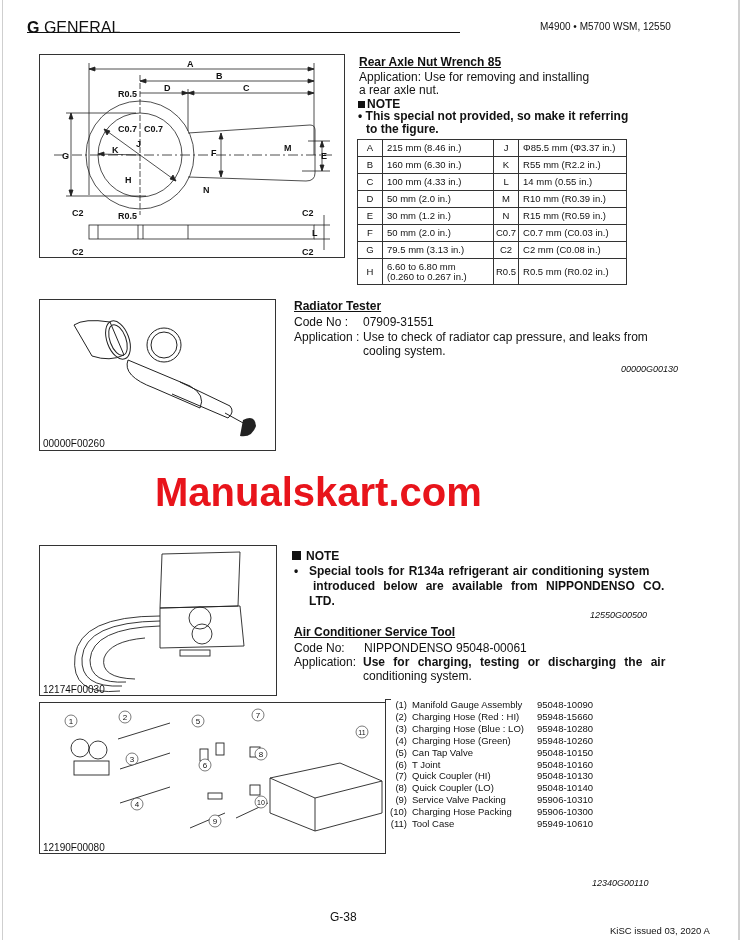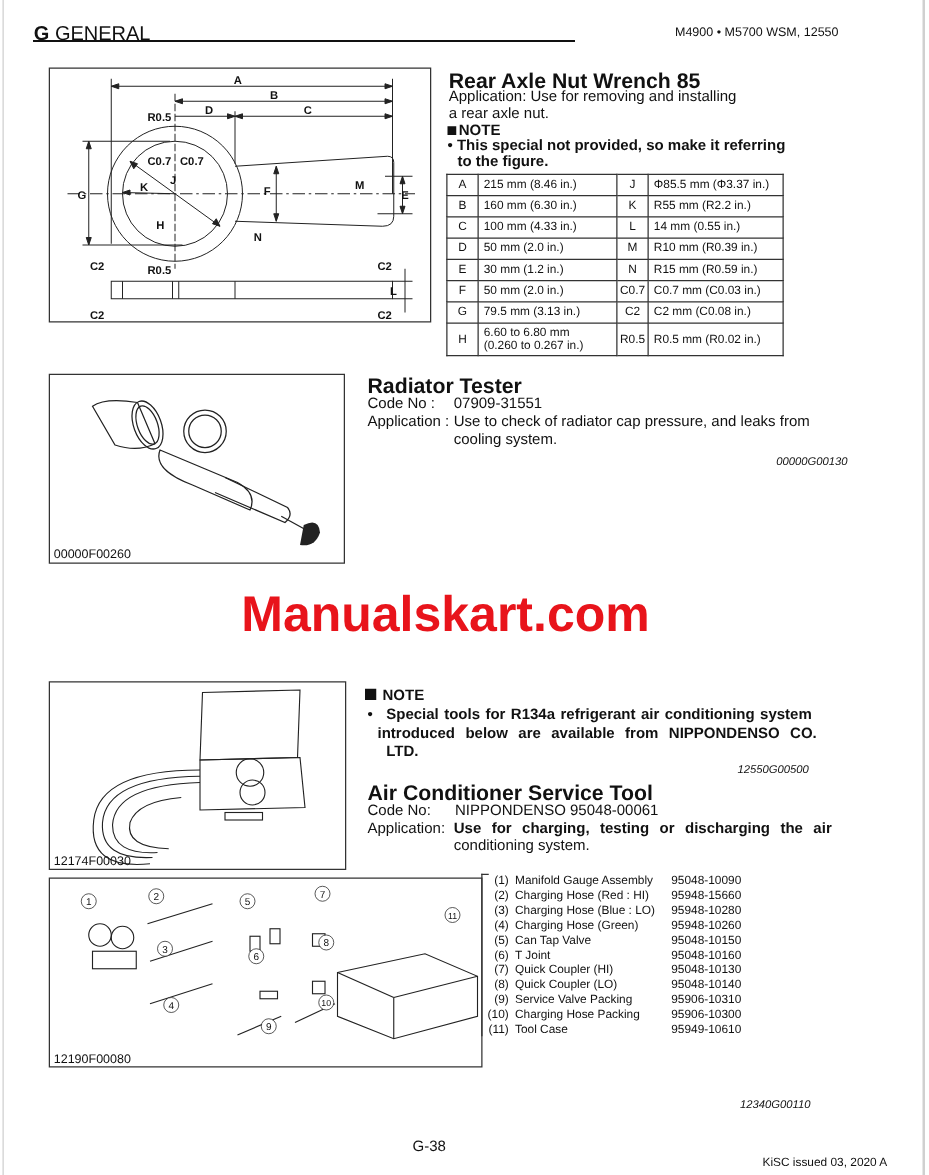--- a/index.html
+++ b/index.html
@@ -8,21 +8,21 @@
   .edge-left { position: absolute; left: 2px; top: 0; width: 1px; height: 940px; background: #cfcfcf; }
   .edge-right { position: absolute; left: 738px; top: 0; width: 2px; height: 940px; background: #d0d0d0; }
   .hdr-left { position: absolute; left: 27px; top: 19px; font-size: 16px; }
   .hdr-left b { font-weight: bold; }
   .hdr-right { position: absolute; left: 540px; top: 21px; font-size: 10px; }
   .hdr-rule { position: absolute; left: 27px; top: 32px; width: 433px; height: 1px; background: #111; }
 
   .box { position: absolute; border: 1px solid #333; background: #fff; }
   .fig-label { position: absolute; font-size: 10px; }
 
-  .title { position: absolute; font-size: 17px; font-weight: bold; }
+  .title { position: absolute; font-size: 12px; font-weight: bold; text-decoration: underline; }
   .txt { position: absolute; font-size: 12px; line-height: 13px; }
   .bold { font-weight: bold; }
   .code-ref { position: absolute; font-size: 9px; font-style: italic; }
 
   table.dims { position: absolute; left: 357px; top: 139px; border-collapse: collapse; font-size: 9.5px; }
   table.dims td { border: 1px solid #333; padding: 0 4px; height: 17px; line-height: 10px; }
   table.dims td.k { text-align: center; width: 25px; padding: 0 2px; }
   table.dims td.v1 { width: 111px; }
   table.dims td.v2 { width: 108px; }
 
@@ -292,21 +292,21 @@
 </div>
 
 <div class="title" style="left:294px;top:299px;">Radiator Tester</div>
 <div class="txt" style="left:294px;top:316px;">Code No :</div>
 <div class="txt" style="left:363px;top:316px;">07909-31551</div>
 <div class="txt" style="left:294px;top:331px;">Application :</div>
 <div class="txt" style="left:363px;top:331px;">Use to check of radiator cap pressure, and leaks from</div>
 <div class="txt" style="left:363px;top:345px;">cooling system.</div>
 <div class="code-ref" style="left:621px;top:364px;text-align:center;">00000G00130</div>
 
-<div class="watermark" style="color: rgb(232, 20, 27); margin-left: 38px;">Manualskart.com</div>
+<div class="watermark" style="color: rgb(232, 20, 27);">Manualskart.com</div>
 
 <div class="box" style="left:39px;top:545px;width:238px;height:151px;">
   <svg width="238" height="151" viewBox="0 0 238 151">
     <g stroke="#222" fill="none" stroke-width="0.9">
       <path d="M122,8 L200,6 L198,60 L120,62 Z"></path>
       <path d="M120,62 L200,60 L204,100 L120,102 Z"></path>
       <circle cx="160" cy="72" r="11"></circle>
       <circle cx="162" cy="88" r="10"></circle>
       <path d="M120,70 Q40,70 35,110 Q30,150 80,145"></path>
       <path d="M120,75 Q45,76 42,112 Q40,142 82,140"></path>
@@ -316,21 +316,21 @@
     </g>
   </svg>
   <div class="fig-label" style="left:3px;top:138px;">12174F00030</div>
 </div>
 
 <div class="txt bold" style="left:292px;top:550px;">
   <span style="display:inline-block;width:9px;height:9px;background:#111;margin-right:5px;"></span><span>NOTE</span>
 </div>
 <div class="txt bold" style="left:294px;top:565px;">•</div>
 <div class="txt bold" style="left:309px;top:565px;width:345px;word-spacing:1px;">Special tools for R134a refrigerant air conditioning system</div>
-<div class="txt bold" style="left:302px;top:580px;word-spacing:5px;">introduced below are available from NIPPONDENSO CO.</div>
+<div class="txt bold" style="left:313px;top:580px;word-spacing:5px;">introduced below are available from NIPPONDENSO CO.</div>
 <div class="txt bold" style="left:309px;top:595px;">LTD.</div>
 <div class="code-ref" style="left:590px;top:610px;">12550G00500</div>
 
 <div class="title" style="left:294px;top:625px;">Air Conditioner Service Tool</div>
 <div class="txt" style="left:294px;top:642px;">Code No:</div>
 <div class="txt" style="left:364px;top:642px;">NIPPONDENSO 95048-00061</div>
 <div class="txt" style="left:294px;top:656px;">Application:</div>
 <div class="txt" style="left:363px;top:656px;word-spacing:5px;font-weight:bold;">Use for charging, testing or discharging the air</div>
 <div class="txt" style="left:363px;top:670px;">conditioning system.</div>
 

